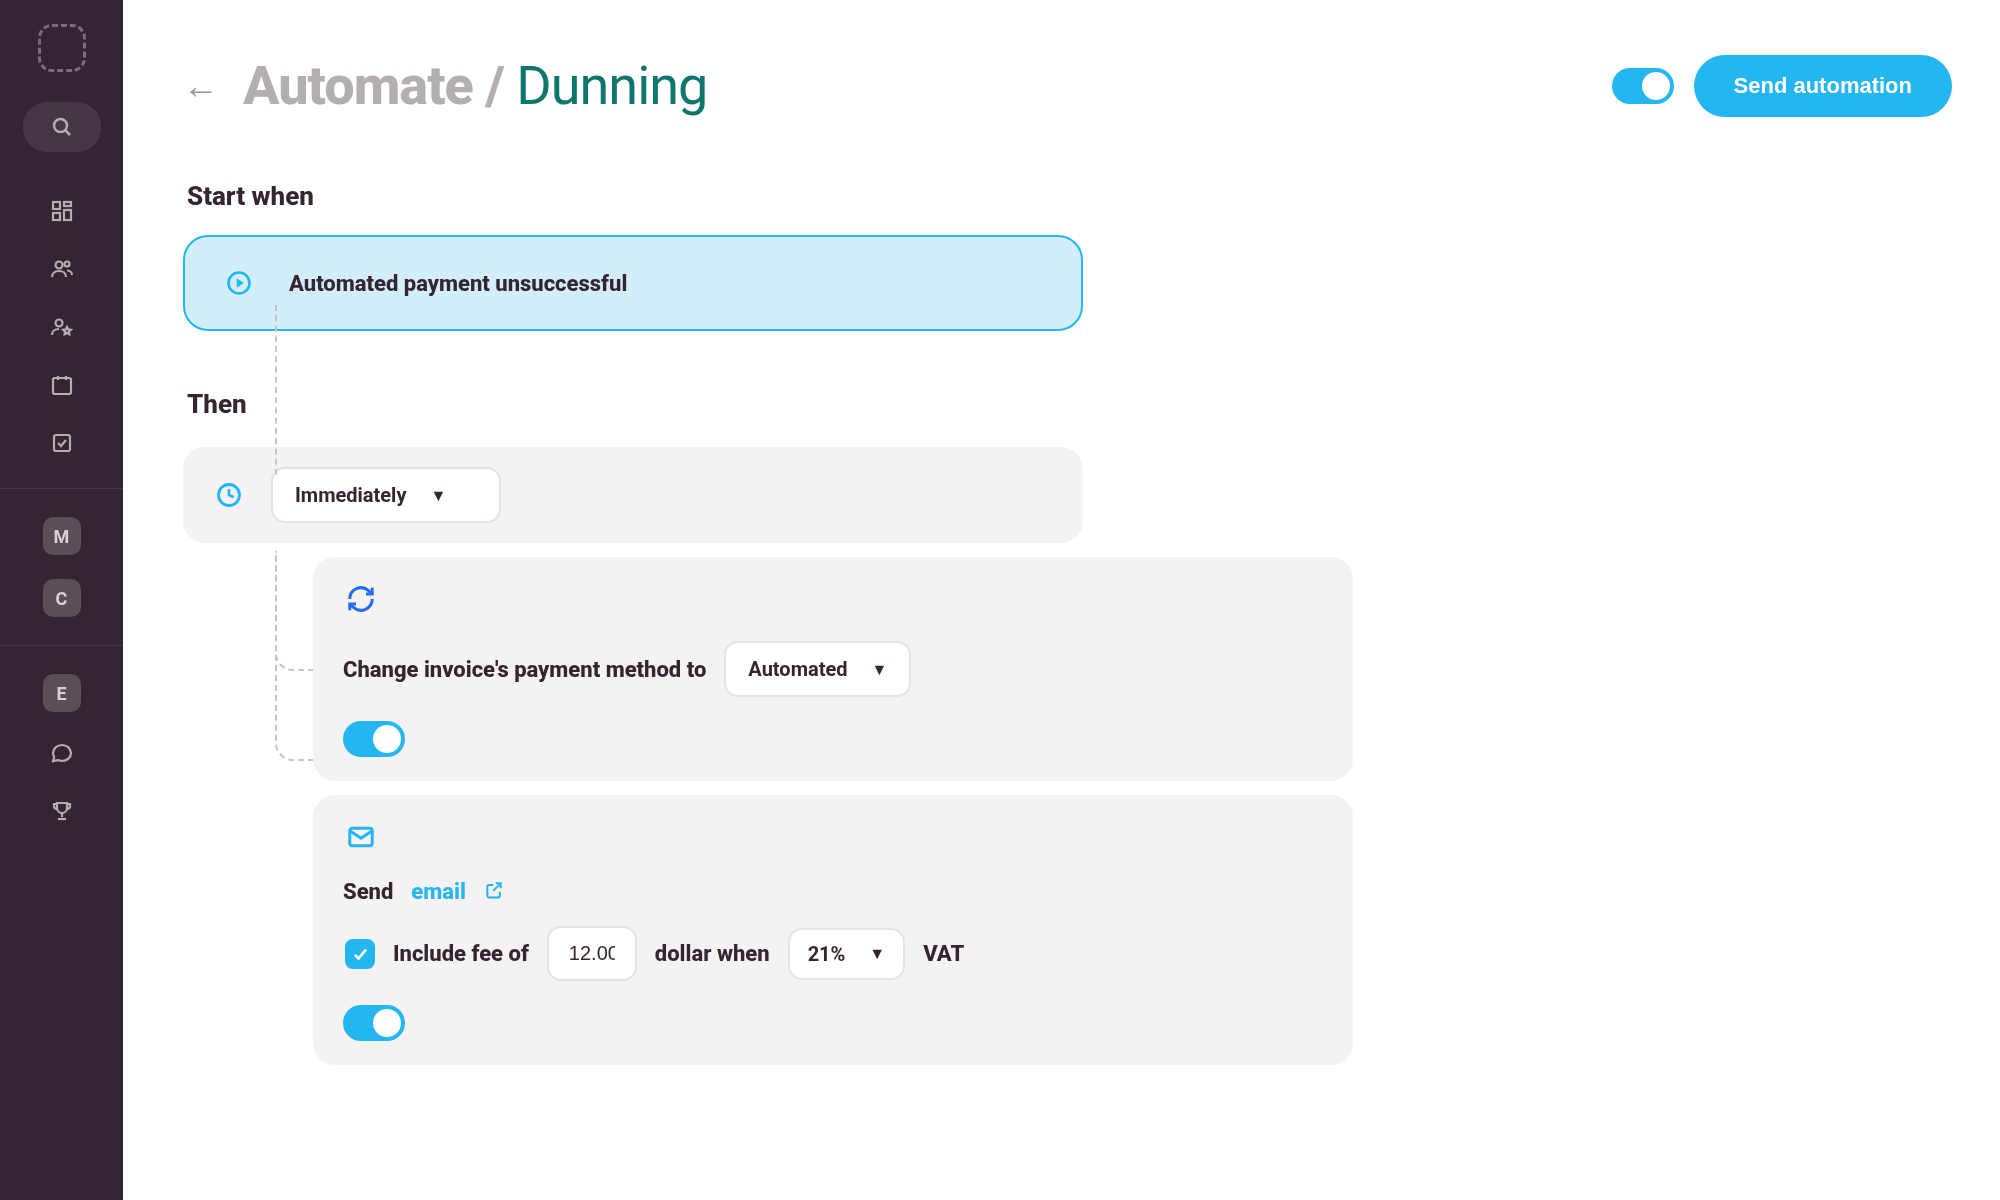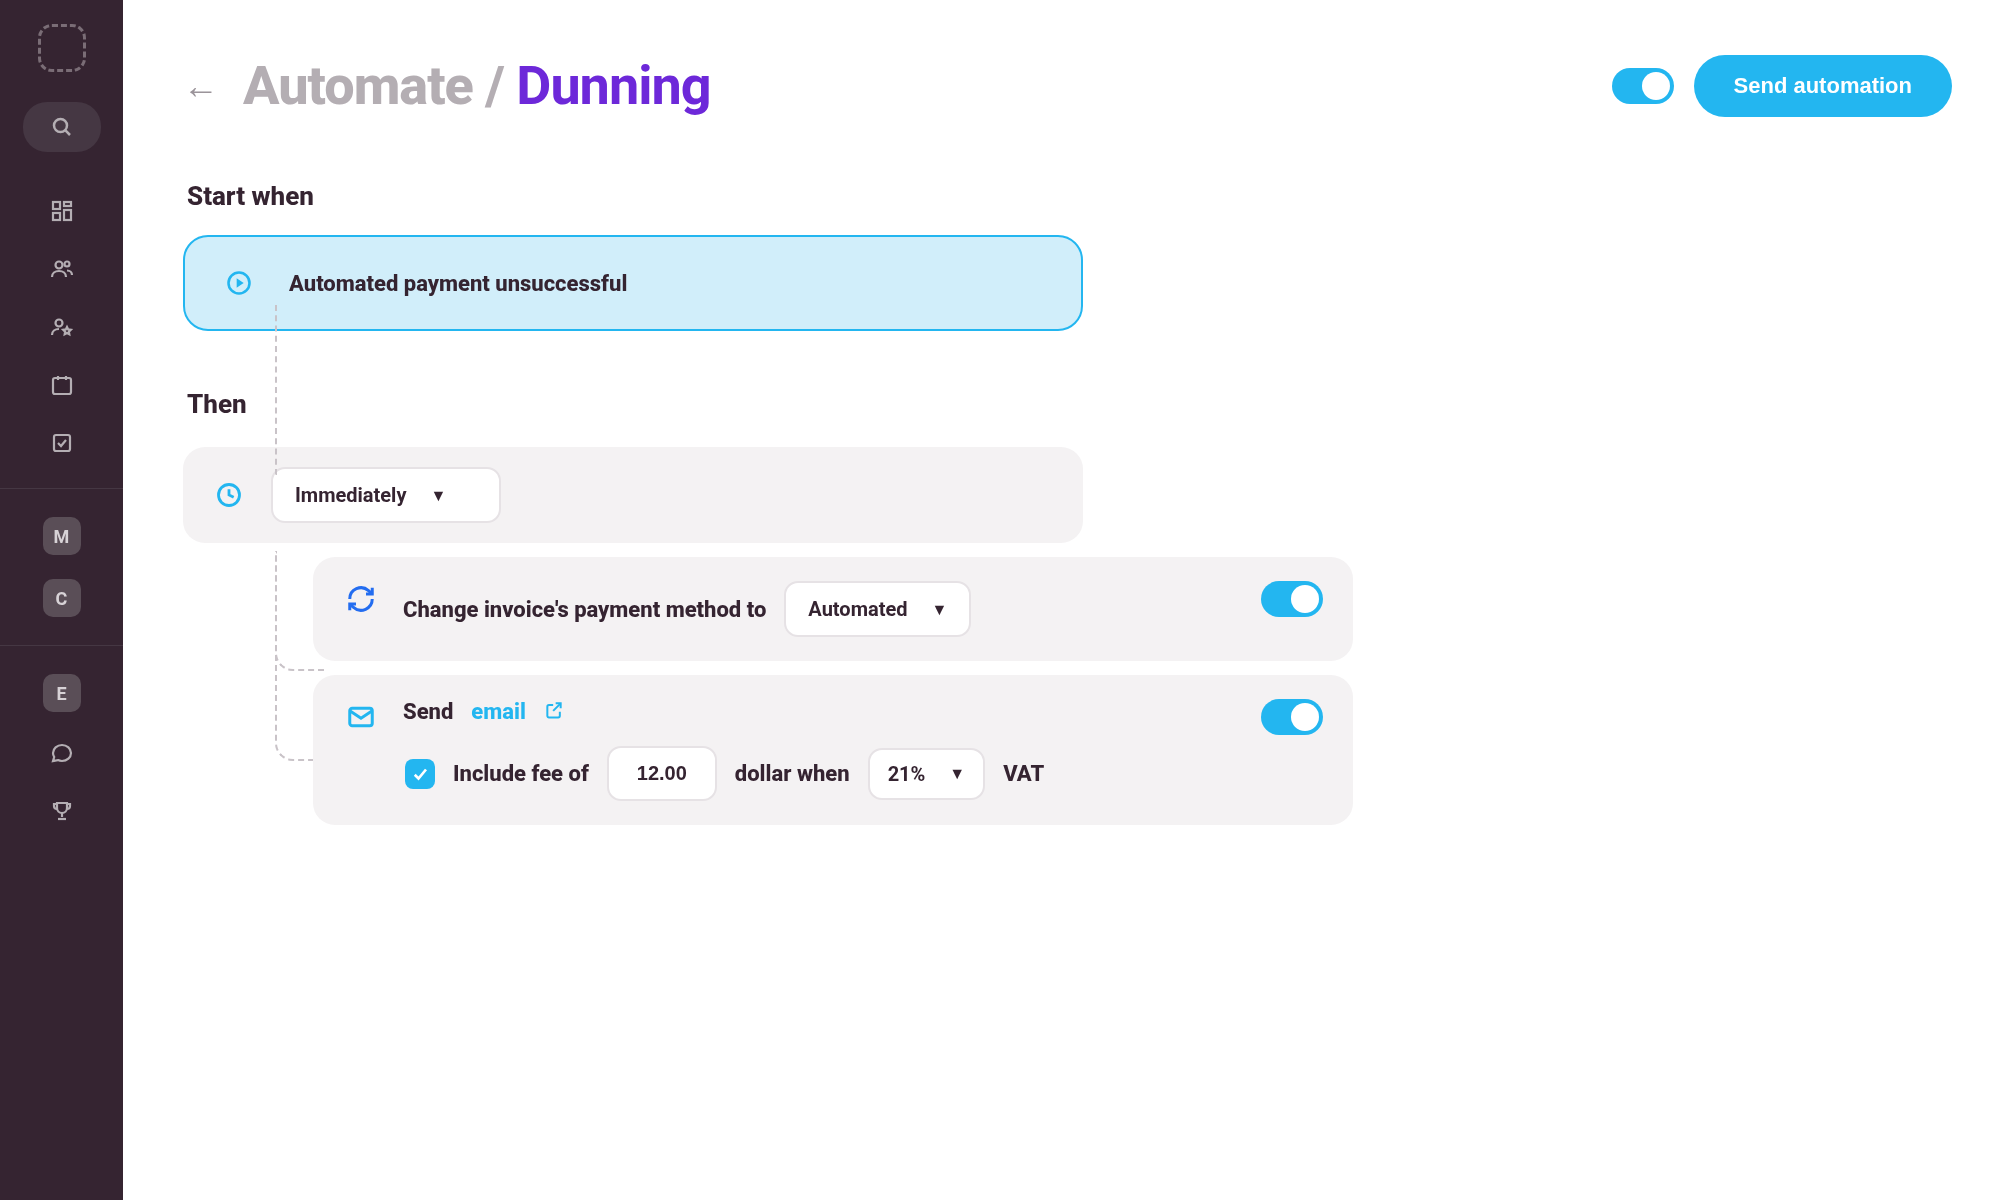--- a/index.html
+++ b/index.html
@@ -49,21 +49,21 @@
   }
 
   .header {
     display:flex; align-items:center; justify-content:space-between;
     margin-bottom:64px;
   }
   .title-wrap { display:flex; align-items:center; gap:24px; }
   .back-arrow { color:#9b949a; font-size:36px; line-height:1; cursor:pointer; font-weight:700; }
   .page-title { font-size:54px; font-weight:800; letter-spacing:-1px; }
   .page-title .crumb { color:#b4aeb3; font-weight:800; }
-  .page-title .current { color:#6d28d9; font-weight:700; }
+  .page-title .current { color:#0f766e; font-weight:400; }
   .header-actions { display:flex; align-items:center; gap:20px; }
 
   .save-btn {
     background:#23b6f0; color:#fff;
     border:none; border-radius:999px;
     padding:18px 40px; font-size:22px; font-weight:800;
     cursor:pointer;
   }
 
   
@@ -112,42 +112,43 @@
 
   .action-card {
     background:#f4f2f3;
     border-radius:22px;
     padding:24px 30px;
     margin-left:130px;
     margin-top:14px;
     display:flex; align-items:flex-start; gap:24px;
     max-width:1040px;
     position:relative;
+    flex-direction:column;
   }
   .action-card .body { flex:1; display:flex; flex-direction:column; gap:22px; }
   .action-card .line { display:flex; align-items:center; gap:18px; flex-wrap:wrap; }
   .action-card .text { font-size:22px; font-weight:800; color:#352431; }
   .action-card .link { color:#23b6f0; font-weight:800; }
 
   .icon-box {
     width:36px; height:36px; flex-shrink:0;
     display:flex; align-items:center; justify-content:center;
   }
 
   
   .select {
     background:#fff; border:2px solid #e6e2e5; border-radius:14px;
     padding:14px 22px; font-size:20px; font-weight:700; color:#352431;
     display:flex; align-items:center; gap:24px; cursor:pointer;
   }
   .select .caret { font-size:16px; color:#352431; }
   .text-input {
     background:#fff; border:2px solid #e6e2e5; border-radius:14px;
-    padding:14px 20px; font-size:20px; font-weight:700; color:#352431;
-    width:110px; text-align:center;
+    padding:14px 20px; font-size:20px; font-weight:400; color:#352431;
+    width:90px; text-align:center;
   }
 
   .checkbox {
     width:30px; height:30px; border-radius:8px; background:#23b6f0;
     display:flex; align-items:center; justify-content:center; cursor:pointer;
   }
   .checkbox svg { stroke:#fff; }
 
 </style>
 </head>

